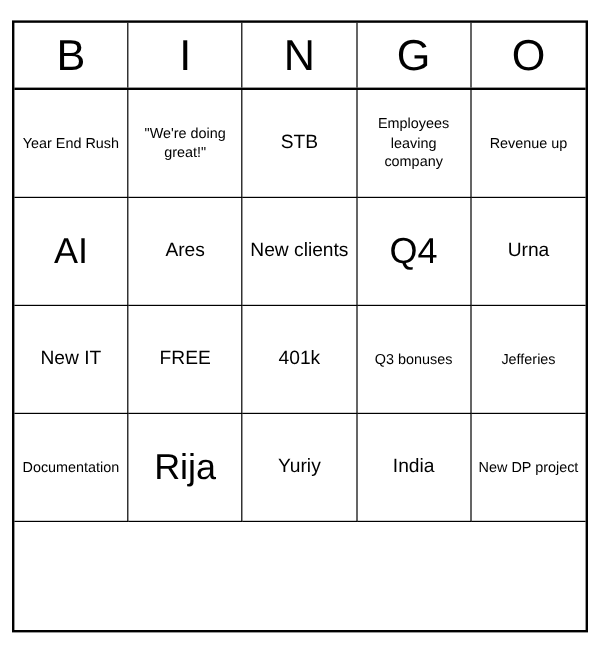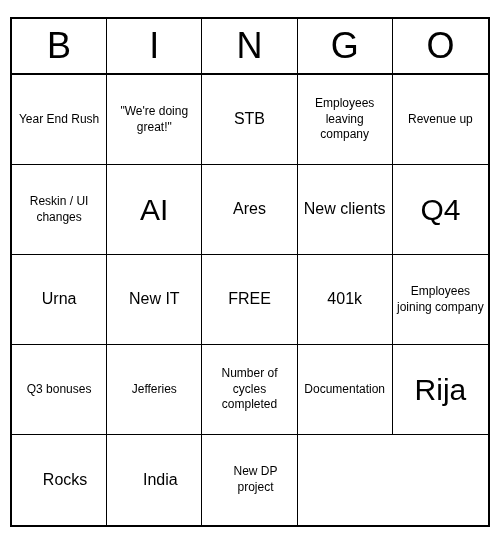--- a/index.html
+++ b/index.html
@@ -91,32 +91,29 @@
       <div class="bingo-letter">N</div>
       <div class="bingo-letter">G</div>
       <div class="bingo-letter">O</div>
     </div>
   <div class="bingo-grid">
   <div class="bingo-cell small-text">Year End Rush</div>
       <div class="bingo-cell small-text">"We're doing great!"</div>
       <div class="bingo-cell medium-text">STB</div>
       <div class="bingo-cell small-text">Employees leaving company</div>
       <div class="bingo-cell small-text">Revenue up</div>
-      <div class="bingo-cell small-text">Reskin / UI changes</div>
       <div class="bingo-cell large-text">AI</div>
       <div class="bingo-cell medium-text">Ares</div>
       <div class="bingo-cell medium-text">New clients</div>
       <div class="bingo-cell large-text">Q4</div>
       <div class="bingo-cell medium-text">Urna</div>
       <div class="bingo-cell medium-text">New IT</div>
       <div class="bingo-cell medium-text">FREE</div>
       <div class="bingo-cell medium-text">401k</div>
-      <div class="bingo-cell small-text">Employees joining company</div>
       <div class="bingo-cell small-text">Q3 bonuses</div>
       <div class="bingo-cell small-text">Jefferies</div>
-      <div class="bingo-cell small-text">Number of cycles completed</div>
       <div class="bingo-cell small-text">Documentation</div>
       <div class="bingo-cell large-text">Rija</div>
-      <div class="bingo-cell medium-text">Rocks</div>
+      <div class="bingo-cell medium-text">Yuriy</div>
       <div class="bingo-cell medium-text">India</div>
       <div class="bingo-cell small-text">New DP project</div>
     </div>
 </div>
 
 </body></html>

